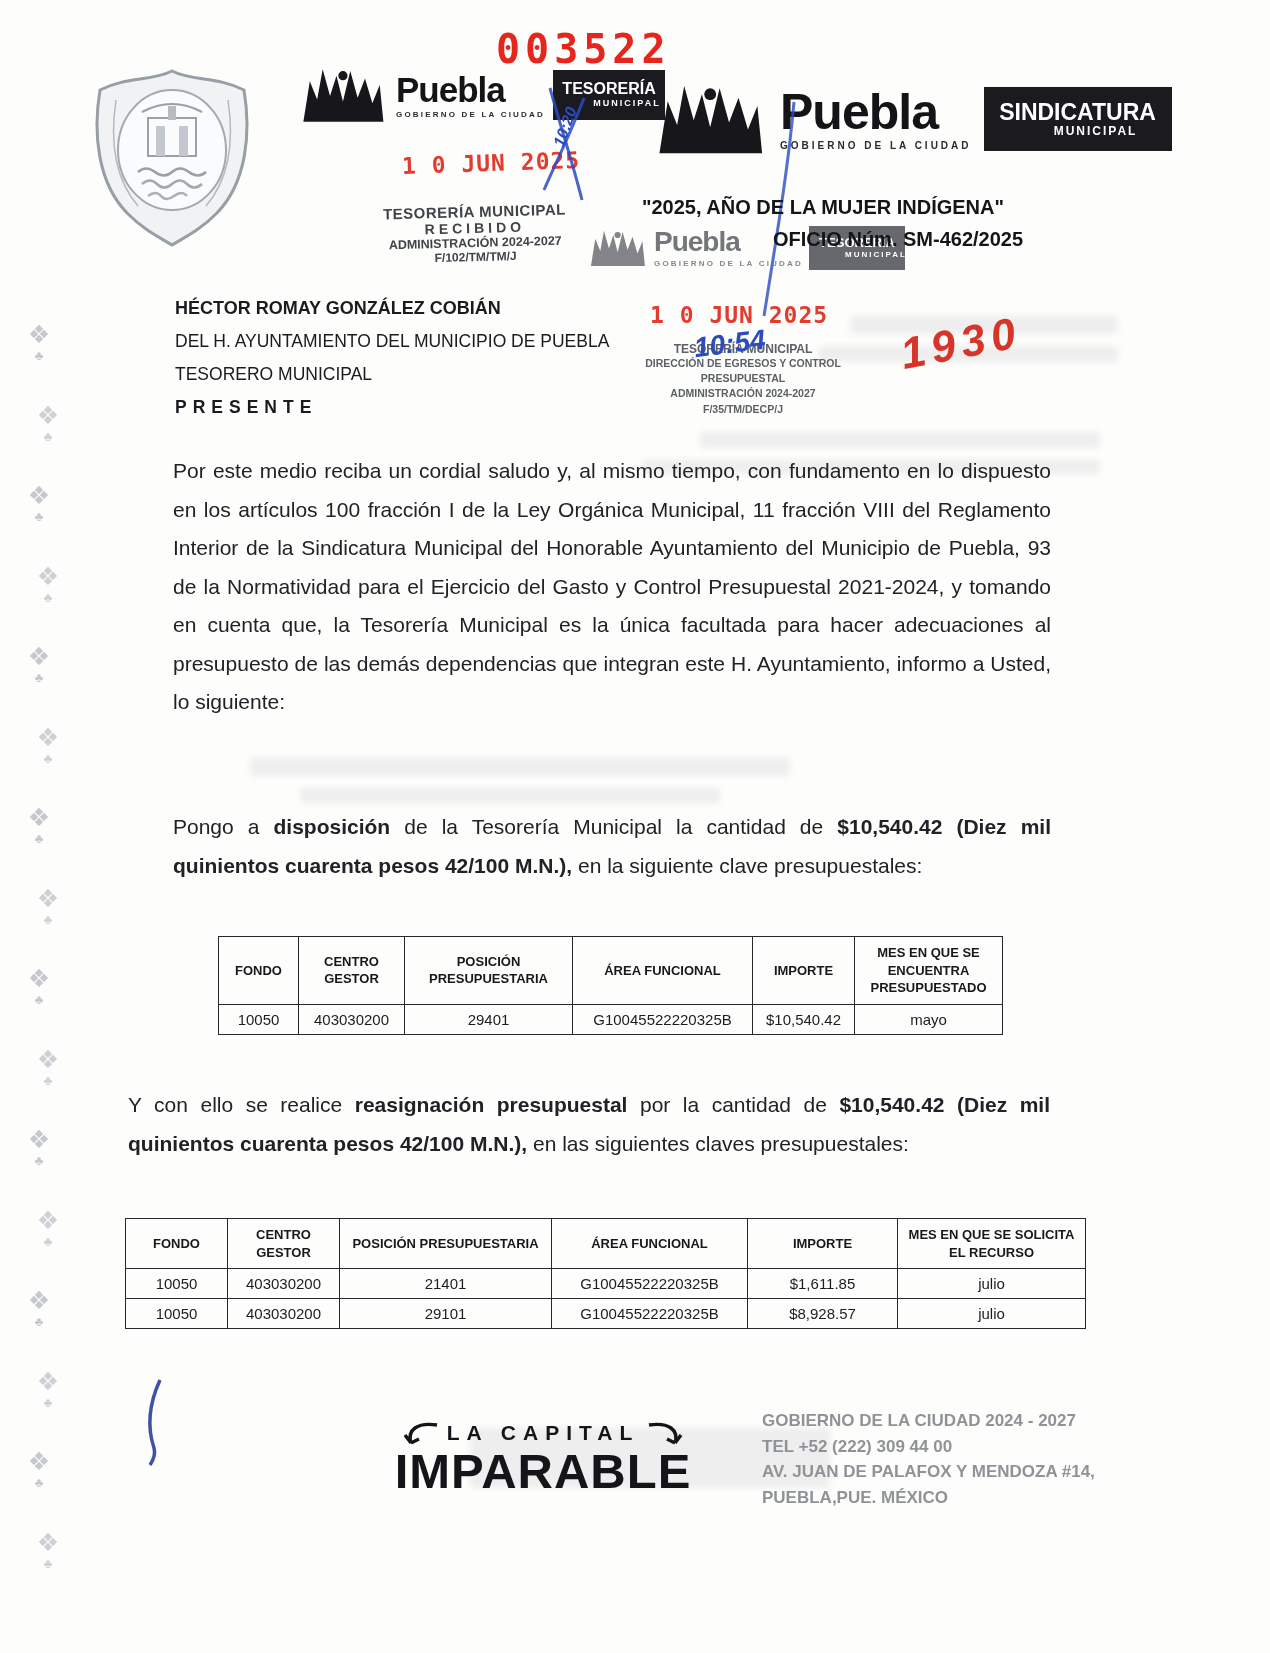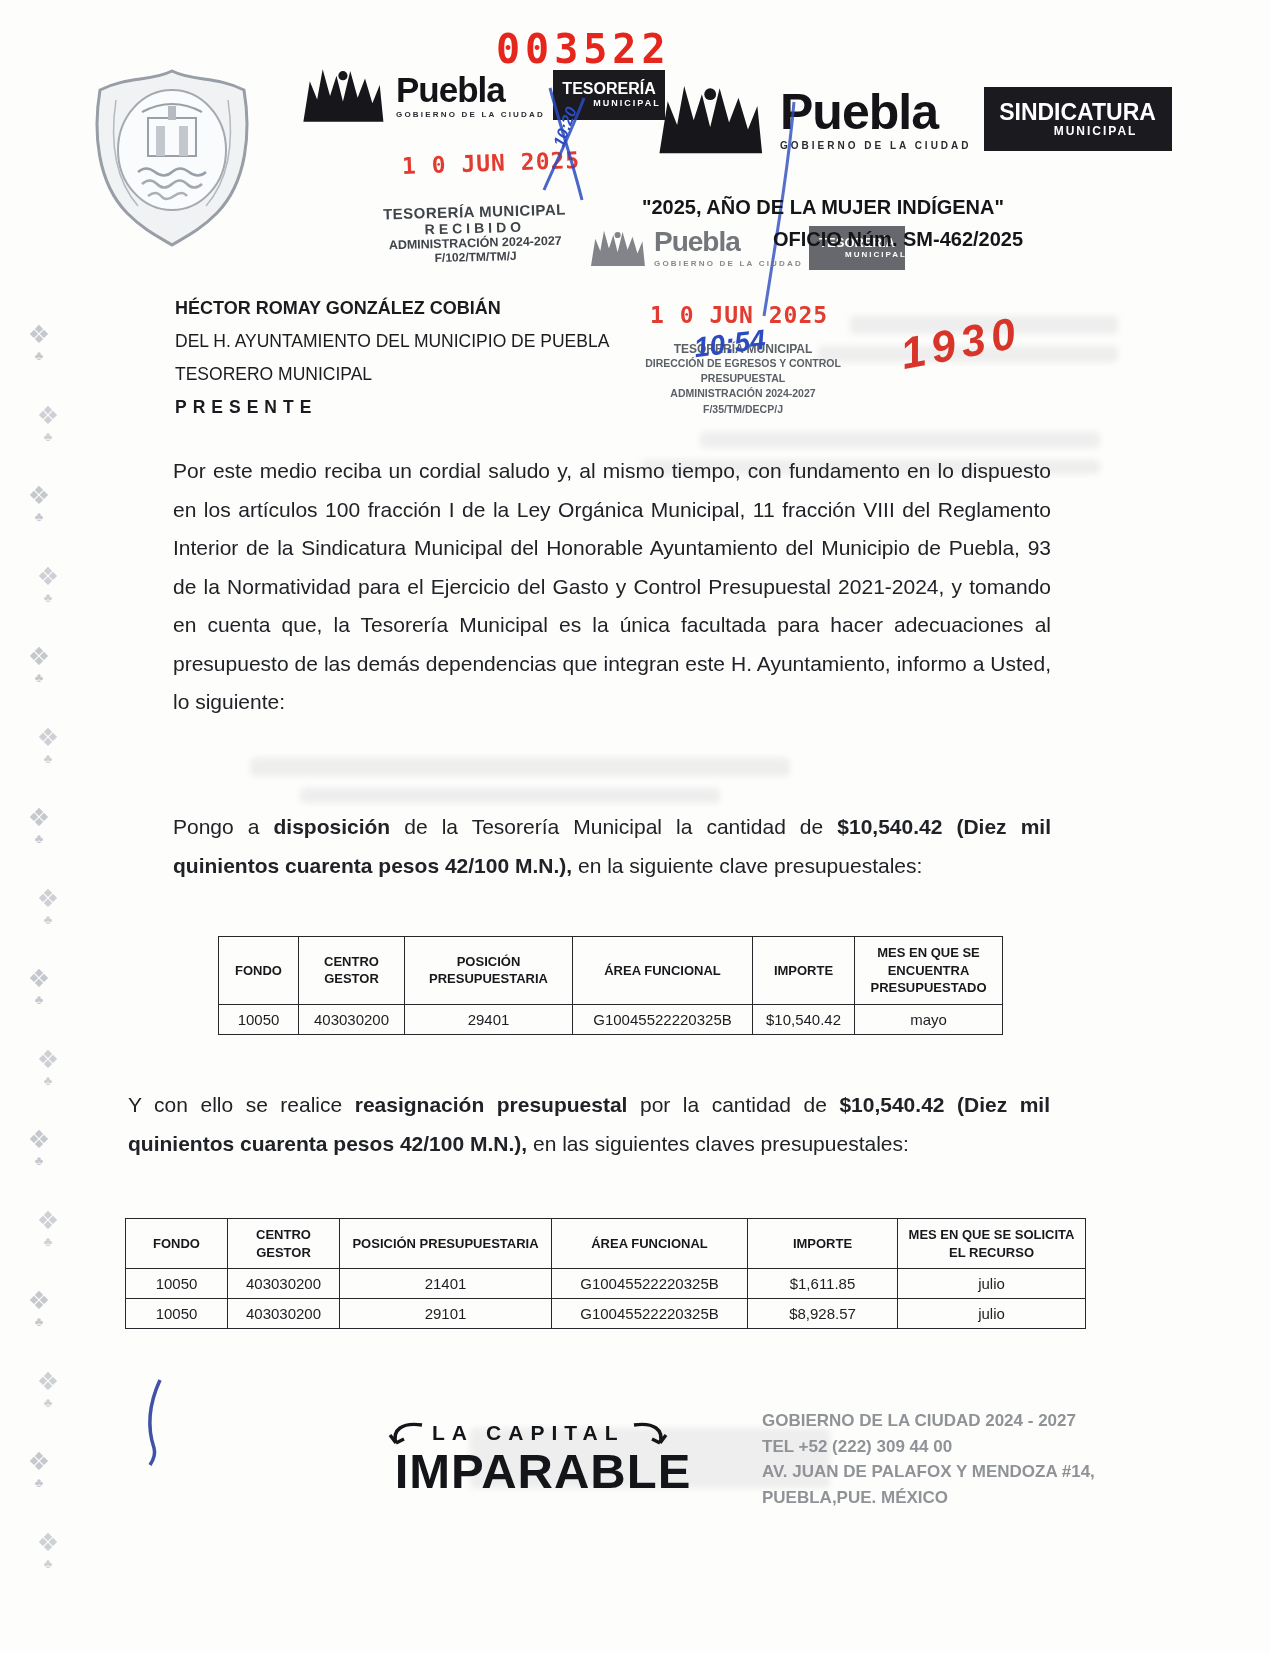--- a/index.html
+++ b/index.html
@@ -52,21 +52,21 @@
   .addr .nm { font-size:18px; font-weight:bold; }
   .addr .pr { font-weight:bold; letter-spacing:6px; }
 
   .body-text { font-size:21px; line-height:38.5px; text-align:justify; color:#202227; }
 
   table { border-collapse:collapse; table-layout:fixed; background:#fdfdfb; }
   th, td { border:1.6px solid #26282c; text-align:center; vertical-align:middle; }
   th { font-size:13px; font-weight:bold; padding:7px 4px; line-height:1.35; color:#17181c; }
   td { font-size:15px; padding:5px 4px; height:30px; color:#1b1d21; }
 
-  .cap-row { display:flex; align-items:center; gap:8px; }
+  .cap-row { display:flex; align-items:center; justify-content:center; gap:8px; }
   .cap-top { font-size:21px; font-weight:bold; letter-spacing:7px; color:#141519; white-space:nowrap; }
   .cap-bottom { font-size:49px; font-weight:bold; letter-spacing:1px; color:#141519; line-height:1.05; }
   .flip { transform:scaleX(-1); }
 
   .foot-txt { font-size:17px; line-height:25.5px; font-weight:bold; color:#8f9398; }
 </style>
 </head>
 <body>
 
 <div class="page">

